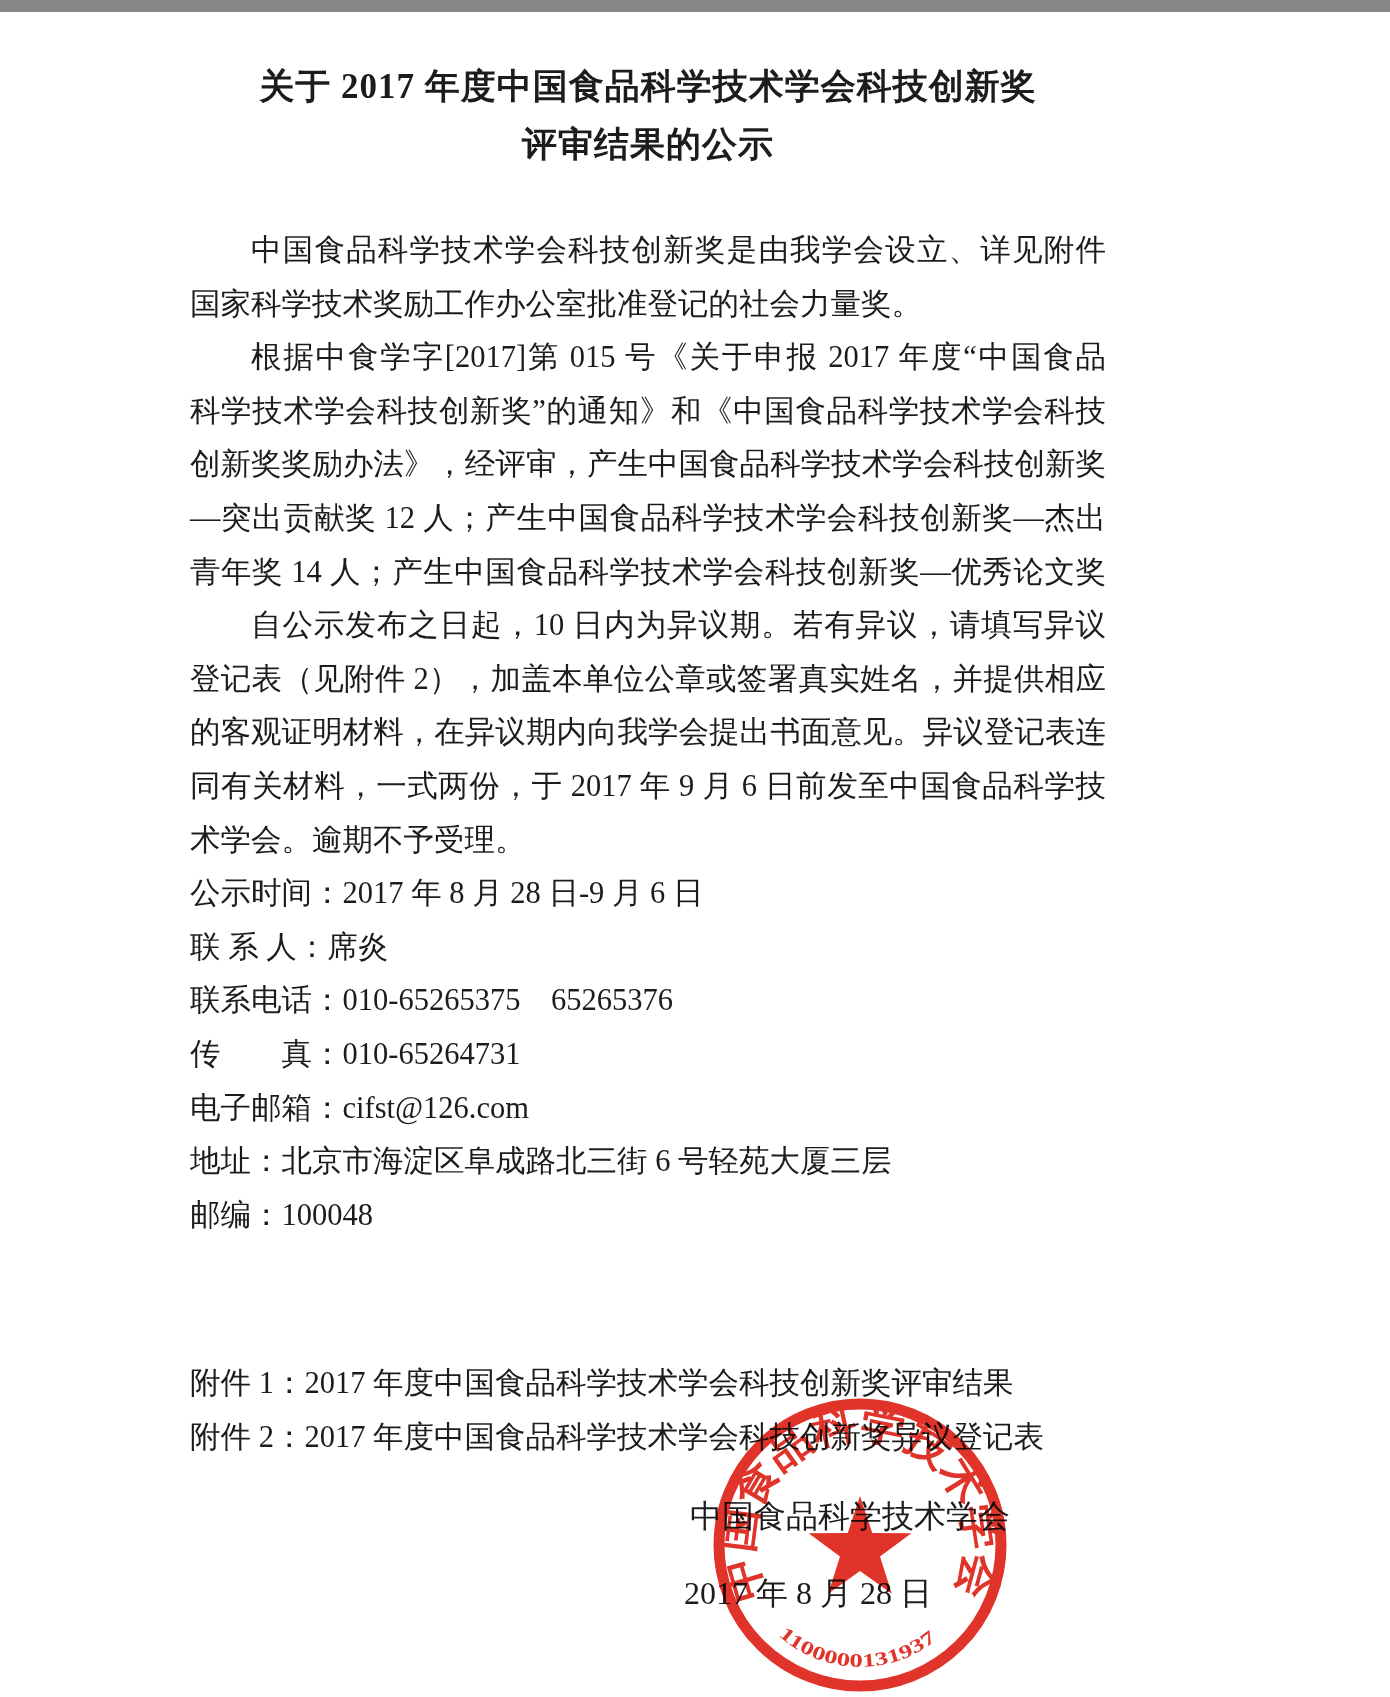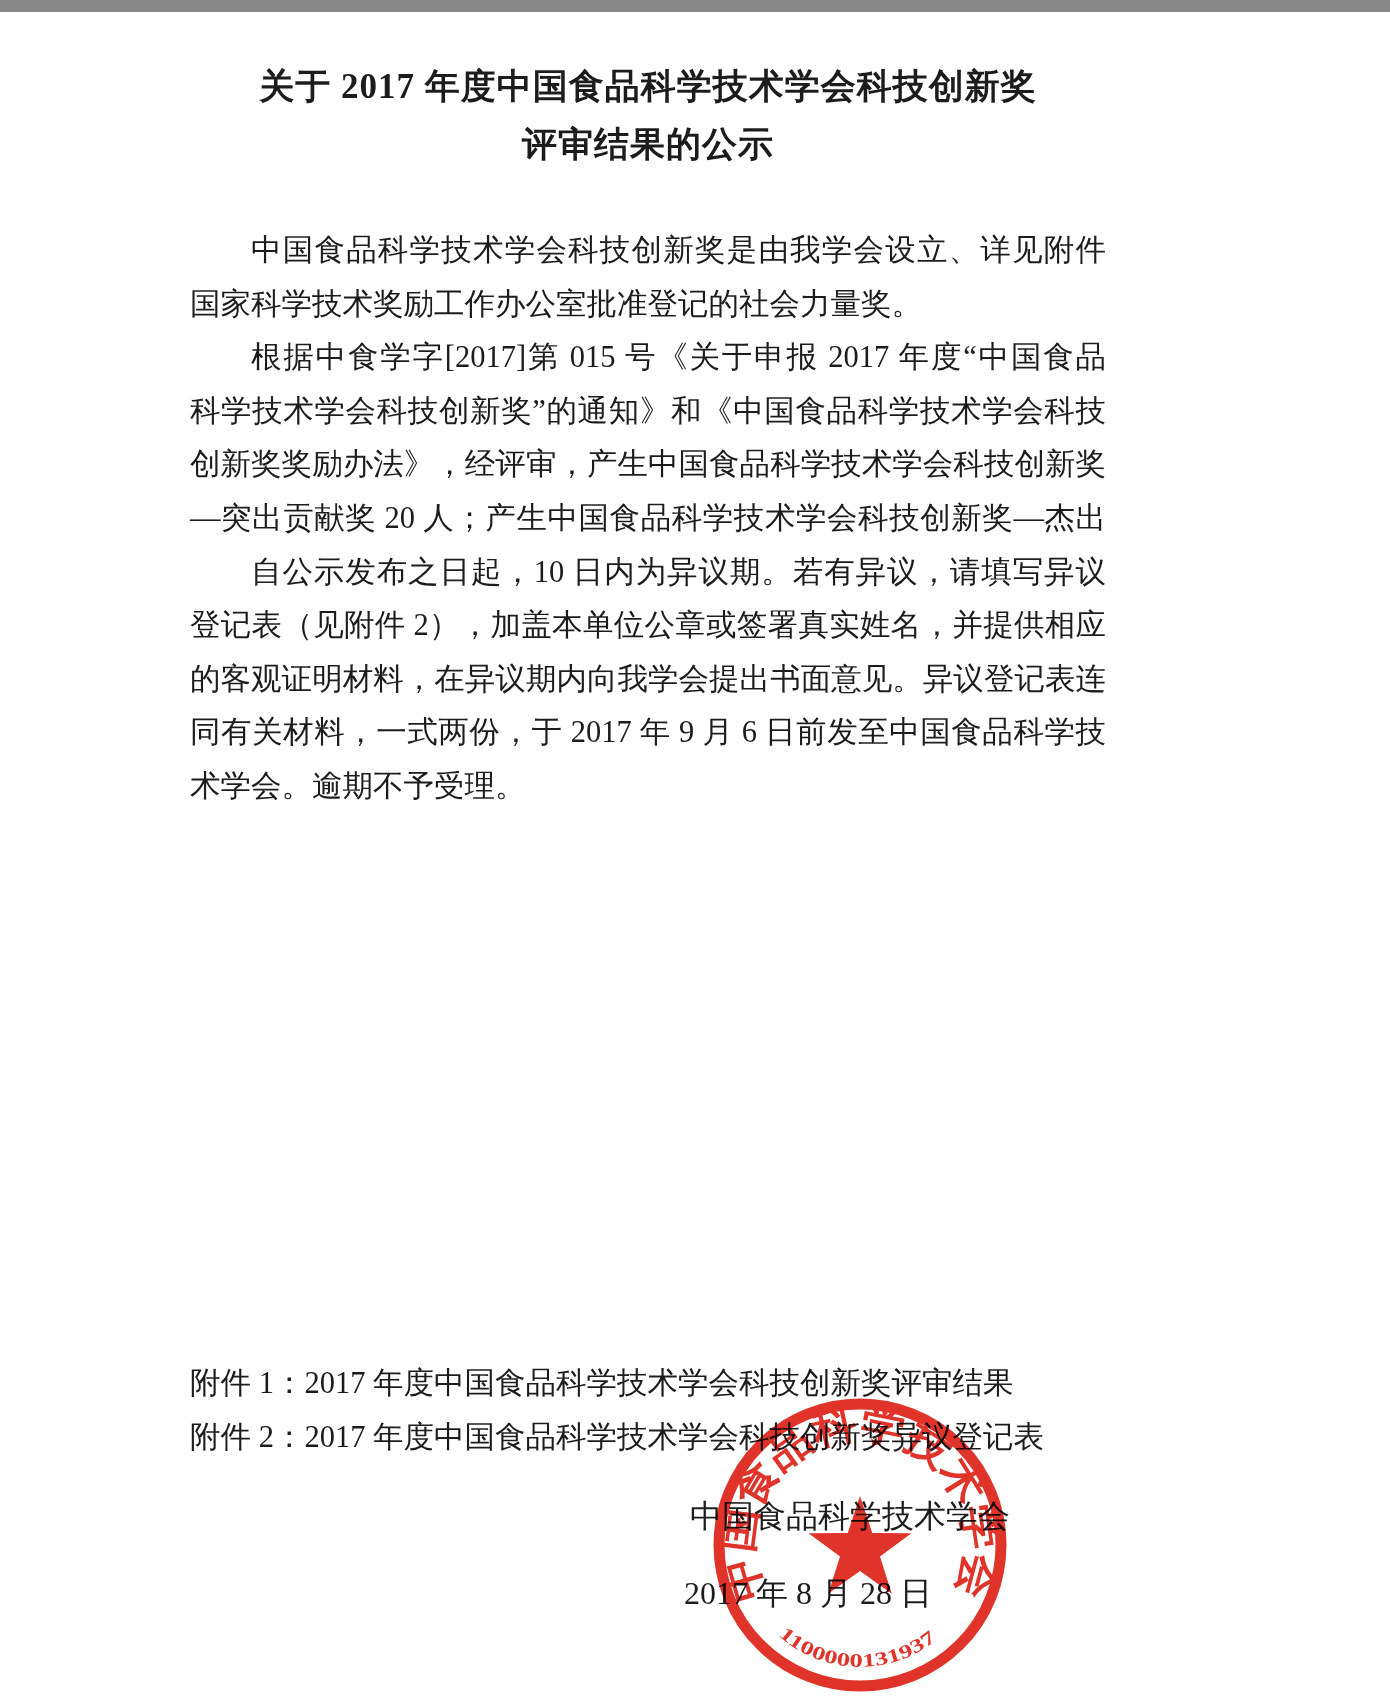--- a/index.html
+++ b/index.html
@@ -58,33 +58,50 @@
         <div class="line indent just">中国食品科学技术学会科技创新奖是由我学会设立、详见附件</div>
 
         <div class="line">国家科学技术奖励工作办公室批准登记的社会力量奖。</div>
 
         <div class="line indent just">根据中食学字[2017]第 015 号《关于申报 2017 年度“中国食品</div>
 
         <div class="line just">科学技术学会科技创新奖”的通知》和《中国食品科学技术学会科技</div>
 
         <div class="line just">创新奖奖励办法》，经评审，产生中国食品科学技术学会科技创新奖</div>
 
-        <div class="line just">—突出贡献奖 20 人；产生中国食品科学技术学会科技创新奖—杰出</div>
+        <div class="line just">—突出贡献奖 12 人；产生中国食品科学技术学会科技创新奖—杰出</div>
 
+        <div class="line just">青年奖 14 人；产生中国食品科学技术学会科技创新奖—优秀论文奖</div>
 
 
         <div class="line indent just">自公示发布之日起，10 日内为异议期。若有异议，请填写异议</div>
 
         <div class="line just">登记表（见附件 2），加盖本单位公章或签署真实姓名，并提供相应</div>
 
         <div class="line just">的客观证明材料，在异议期内向我学会提出书面意见。异议登记表连</div>
 
         <div class="line just">同有关材料，一式两份，于 2017 年 9 月 6 日前发至中国食品科学技</div>
 
         <div class="line">术学会。逾期不予受理。</div>
+      </div>
+    <div>
+
+        <div class="line">公示时间：2017 年 8 月 28 日-9 月 6 日</div>
+
+        <div class="line">联 系 人：席炎</div>
+
+        <div class="line">联系电话：010-65265375　65265376</div>
+
+        <div class="line">传　　真：010-65264731</div>
+
+        <div class="line">电子邮箱：cifst@126.com</div>
+
+        <div class="line">地址：北京市海淀区阜成路北三街 6 号轻苑大厦三层</div>
+
+        <div class="line">邮编：100048</div>
       </div>
   </div>
 
   <div class="attach-block">
 
       <div class="line">附件 1：2017 年度中国食品科学技术学会科技创新奖评审结果</div>
 
       <div class="line">附件 2：2017 年度中国食品科学技术学会科技创新奖异议登记表</div>
     </div>
 

